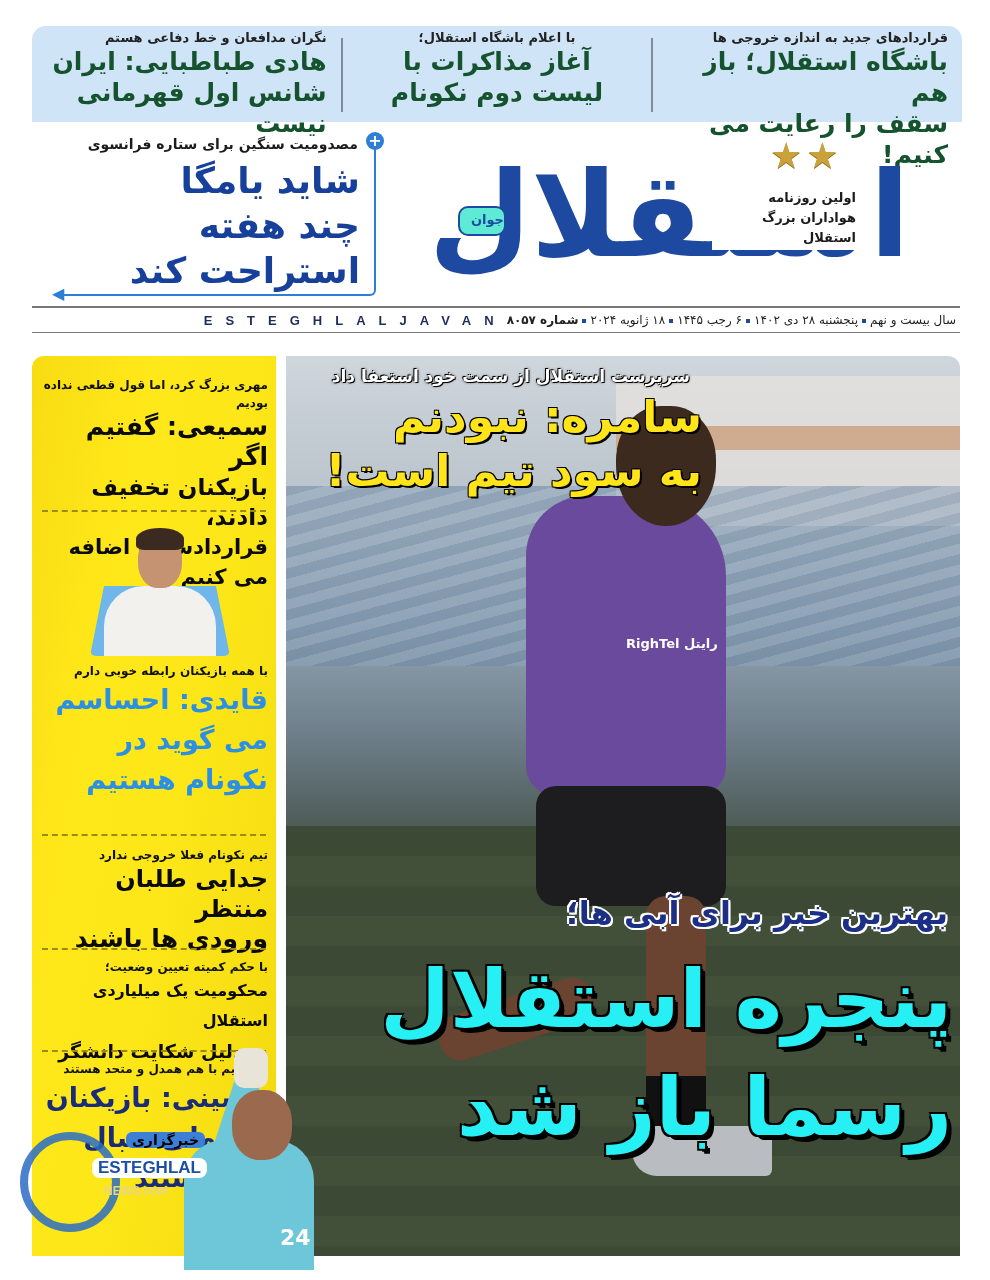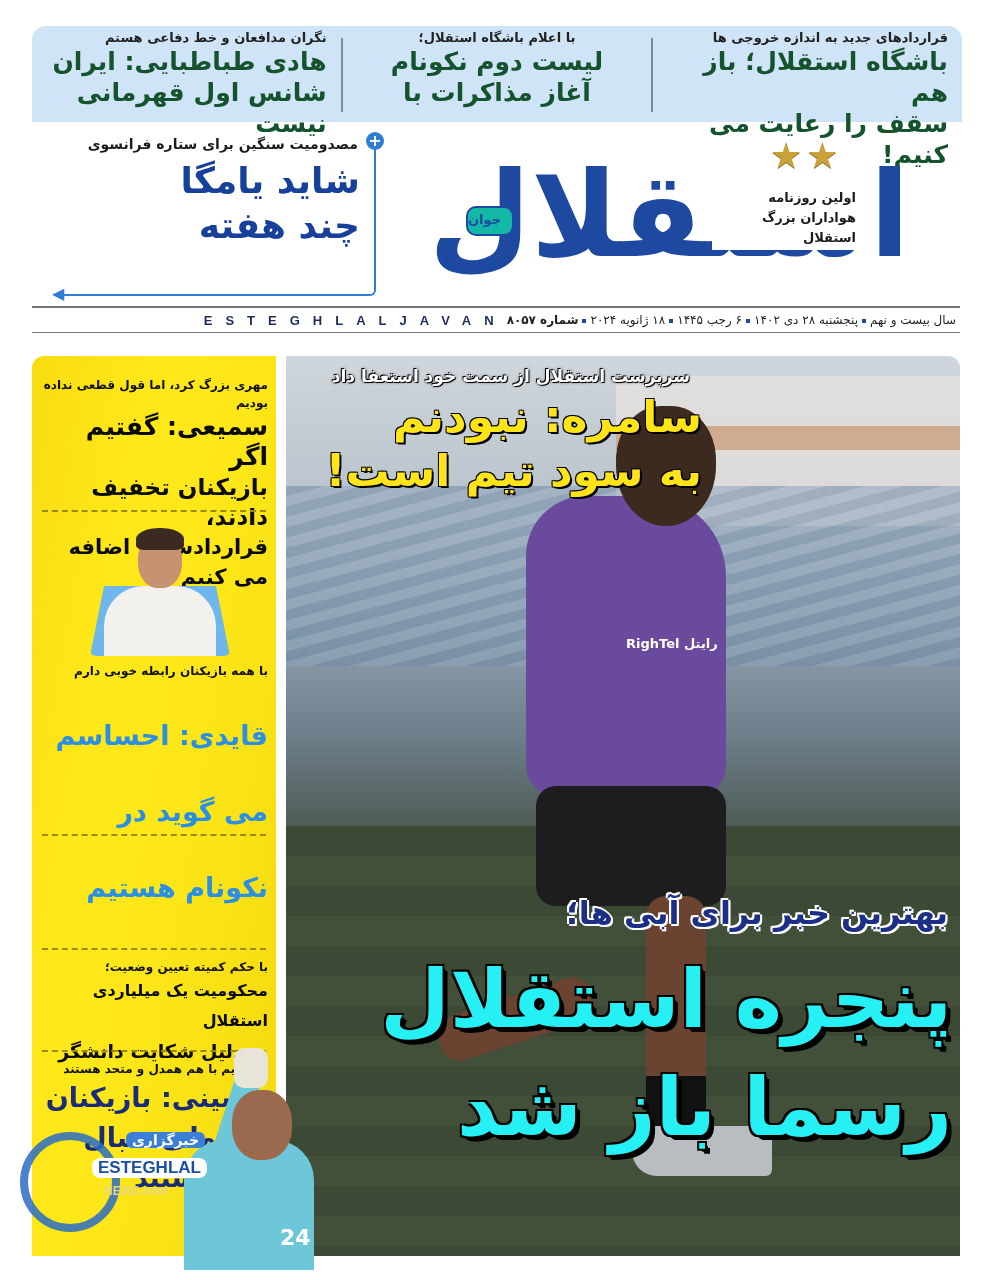--- a/index.html
+++ b/index.html
@@ -26,23 +26,23 @@
     font-family:"DejaVu Sans", sans-serif;
   }
   .stars { position:absolute; left:330px; top:10px; display:flex; gap:4px; }
   .star { color:#c9a23b; font-size:36px; line-height:36px; text-shadow:0 1px 0 #8a6a1a; }
   .tagline {
     position:absolute; left:272px; top:58px; width:140px; text-align:right; direction:rtl;
     font-size:13px; font-weight:bold; color:#1b1b1b; line-height:20px; background:#fff;
     padding:2px 4px;
   }
   .javan-badge {
-    position:absolute; left:26px; top:78px; width:44px; height:26px; border:2px solid #1d4aa0;
-    border-radius:10px; color:#1d4aa0; font-size:13px; font-weight:bold; text-align:left;
-    line-height:24px; direction:rtl; background:#14b8a6;
+    position:absolute; left:18px; top:78px; width:44px; height:26px; border:2px solid #1d4aa0;
+    border-radius:10px; color:#1d4aa0; font-size:13px; font-weight:bold; text-align:right;
+    line-height:24px; direction:rtl; background:#5eead4;
   }
 
   
   .injury {
     position:absolute; left:56px; top:136px; width:318px; height:158px;
     border-right:2px solid #2f7ed6; border-bottom:2px solid #2f7ed6; border-radius:0 0 6px 0;
     direction:rtl; text-align:right;
   }
   .plus-icon {
     position:absolute; right:-10px; top:-4px; width:18px; height:18px; border-radius:50%;
@@ -67,21 +67,21 @@
 
   
   .sidebar {
     position:absolute; left:32px; top:356px; width:244px; height:900px;
     background:linear-gradient(100deg,#f7dc12 0%,#ffe81a 30%,#fde718 55%,#f2d90f 100%);
     border-radius:12px 0 0 0; direction:rtl; text-align:right; overflow:hidden;
   }
   .sb-item { position:absolute; left:8px; right:8px; }
   .sb-kicker { font-size:12px; font-weight:bold; color:#111; text-align:right; line-height:18px; }
   .sb-head { font-size:23px; font-weight:bold; color:#0b0b0b; line-height:30px; letter-spacing:-0.5px; }
-  .sb-head.blue { color:#2b8fe3; font-size:27px; line-height:40px; letter-spacing:2px;margin-top:36px; }
+  .sb-head.blue { color:#2b8fe3; font-size:27px; line-height:40px; letter-spacing:2px; }
   .sb-head.navy { color:#1a2b7a; font-size:27px; line-height:40px; }
   .dash { position:absolute; left:10px; right:10px; height:0; border-top:2px dashed #9b8a10; }
   .player-photo {
     position:absolute; left:58px; top:160px; width:140px; height:140px;
   }
   .ph-bg { position:absolute; left:0; bottom:0; width:140px; height:70px; background:#6fb7ea; clip-path:polygon(10% 0,90% 0,100% 100%,0 100%); border-radius:6px; }
   .ph-body { position:absolute; left:14px; bottom:0; width:112px; height:70px; background:#f3f1ee; border-radius:40px 40px 0 0; }
   .ph-head { position:absolute; left:48px; top:18px; width:44px; height:54px; background:#c69372; border-radius:45%; }
   .ph-hair { position:absolute; left:46px; top:12px; width:48px; height:22px; background:#3a2a20; border-radius:50% 50% 20% 20%; }
 
@@ -131,38 +131,38 @@
   .gk-body { position:absolute; left:0; top:90px; width:130px; height:130px; background:#6ec7d8; border-radius:40px 40px 0 0; }
   .gk-head { position:absolute; left:48px; top:40px; width:60px; height:70px; background:#9b6a4e; border-radius:45%; }
   .gk-arm { position:absolute; left:40px; top:10px; width:26px; height:110px; background:#6ec7d8; transform:rotate(18deg); border-radius:12px; }
   .gk-glove { position:absolute; left:50px; top:-2px; width:34px; height:40px; background:#e8e4d7; border-radius:10px; }
   .gk-number { position:absolute; left:96px; top:175px; color:#fff; font-size:22px; font-weight:bold; }
 
   
   .watermark { position:absolute; left:20px; top:1132px; width:180px; height:110px; }
   .wm-circle { position:absolute; left:0; top:0; width:100px; height:100px; border-radius:50%;
     border:8px solid #2a6cc6; box-sizing:border-box; opacity:.85; }
-  .wm-fa { position:absolute; left:106px; top:0; font-size:14px; font-weight:bold; color:#ffffff; background:#3b7fd6; padding:0 6px; border-radius:6px; direction:rtl; }
+  .wm-fa { position:absolute; left:106px; top:0; font-size:14px; font-weight:bold; color:#000000; background:#3b7fd6; padding:0 6px; border-radius:6px; direction:rtl; }
   .wm-label { position:absolute; left:72px; top:26px; background:#fff; color:#1a4fa3; font-size:17px; font-weight:bold; padding:0 6px; border-radius:8px; font-family:"Liberation Sans", sans-serif; }
   .wm-sub { position:absolute; left:84px; top:52px; font-size:12px; font-weight:bold; color:#e7d68a; font-family:"Liberation Sans", sans-serif; }
 </style>
 </head>
 <body>
 
 <div class="top-band">
   <div class="teaser">
     <div class="kicker">قراردادهای جدید به اندازه خروجی ها</div>
     <div class="head">باشگاه استقلال؛ باز هم</div>
     <div class="head">سقف را رعایت می کنیم!</div>
   </div>
   <div class="teaser-sep"></div>
   <div class="teaser" style="text-align:center;">
     <div class="kicker">با اعلام باشگاه استقلال؛</div>
+    <div class="head" style="letter-spacing:3px;">آغاز مذاکرات با</div>
     <div class="head">لیست دوم نکونام</div>
-    <div class="head" style="letter-spacing:3px;">آغاز مذاکرات با</div>
   </div>
   <div class="teaser-sep"></div>
   <div class="teaser">
     <div class="kicker">نگران مدافعان و خط دفاعی هستم</div>
     <div class="head">هادی طباطبایی: ایران</div>
     <div class="head">شانس اول قهرمانی نیست</div>
   </div>
 </div>
 
 <div class="masthead">
@@ -177,20 +177,21 @@
   </div>
   <div class="javan-badge">جوان</div>
 </div>
 
 <div class="injury">
   <div class="plus-icon">+</div>
   <div class="kicker">مصدومیت سنگین برای ستاره فرانسوی</div>
   <div class="head">
     <div>شاید یامگا</div>
     <div>چند هفته</div>
+    <div>استراحت کند</div>
   </div>
   <div class="arrow-icon">◀</div>
 </div>
 
 <div class="dateline">
   <div class="brand-latin">ESTEGHLALJAVAN</div>
   <div class="date-fa">
     <span>سال بیست و نهم</span><span class="dot"></span><span>پنجشنبه ۲۸ دی ۱۴۰۲</span><span class="dot"></span><span>۶ رجب ۱۴۴۵</span><span class="dot"></span><span>۱۸ ژانویه ۲۰۲۴</span><span class="dot"></span><span style="font-weight:bold;">شماره ۸۰۵۷</span>
   </div>
 </div>
@@ -209,20 +210,25 @@
       <div class="ph-head"></div>
       <div class="ph-hair"></div>
   </div>
   <div class="sb-item" style="top:306px;">
     <div class="sb-kicker">با همه بازیکنان رابطه خوبی دارم</div>
     <div class="sb-head blue">قایدی: احساسم</div>
     <div class="sb-head blue" style="letter-spacing:8px;">می گوید در</div>
     <div class="sb-head blue">نکونام هستیم</div>
   </div>
   <div class="dash" style="top:478px;"></div>
+  <div class="sb-item" style="top:490px;">
+    <div class="sb-kicker">تیم نکونام فعلا خروجی ندارد</div>
+    <div class="sb-head" style="font-size:24px;">جدایی طلبان منتظر</div>
+    <div class="sb-head" style="font-size:25px;letter-spacing:3px;">ورودی ها باشند</div>
+  </div>
   <div class="dash" style="top:592px;"></div>
   <div class="sb-item" style="top:602px;">
     <div class="sb-kicker">با حکم کمیته تعیین وضعیت؛</div>
     <div class="sb-head" style="font-size:16px;">محکومیت یک میلیاردی استقلال</div>
     <div class="sb-head" style="font-size:19px;">به دلیل شکایت دانشگر</div>
   </div>
   <div class="dash" style="top:694px;"></div>
   <div class="sb-item" style="top:704px;">
     <div class="sb-kicker">همه تیم با هم همدل و متحد هستند</div>
     <div class="sb-head navy">حسینی: بازیکنان</div>

